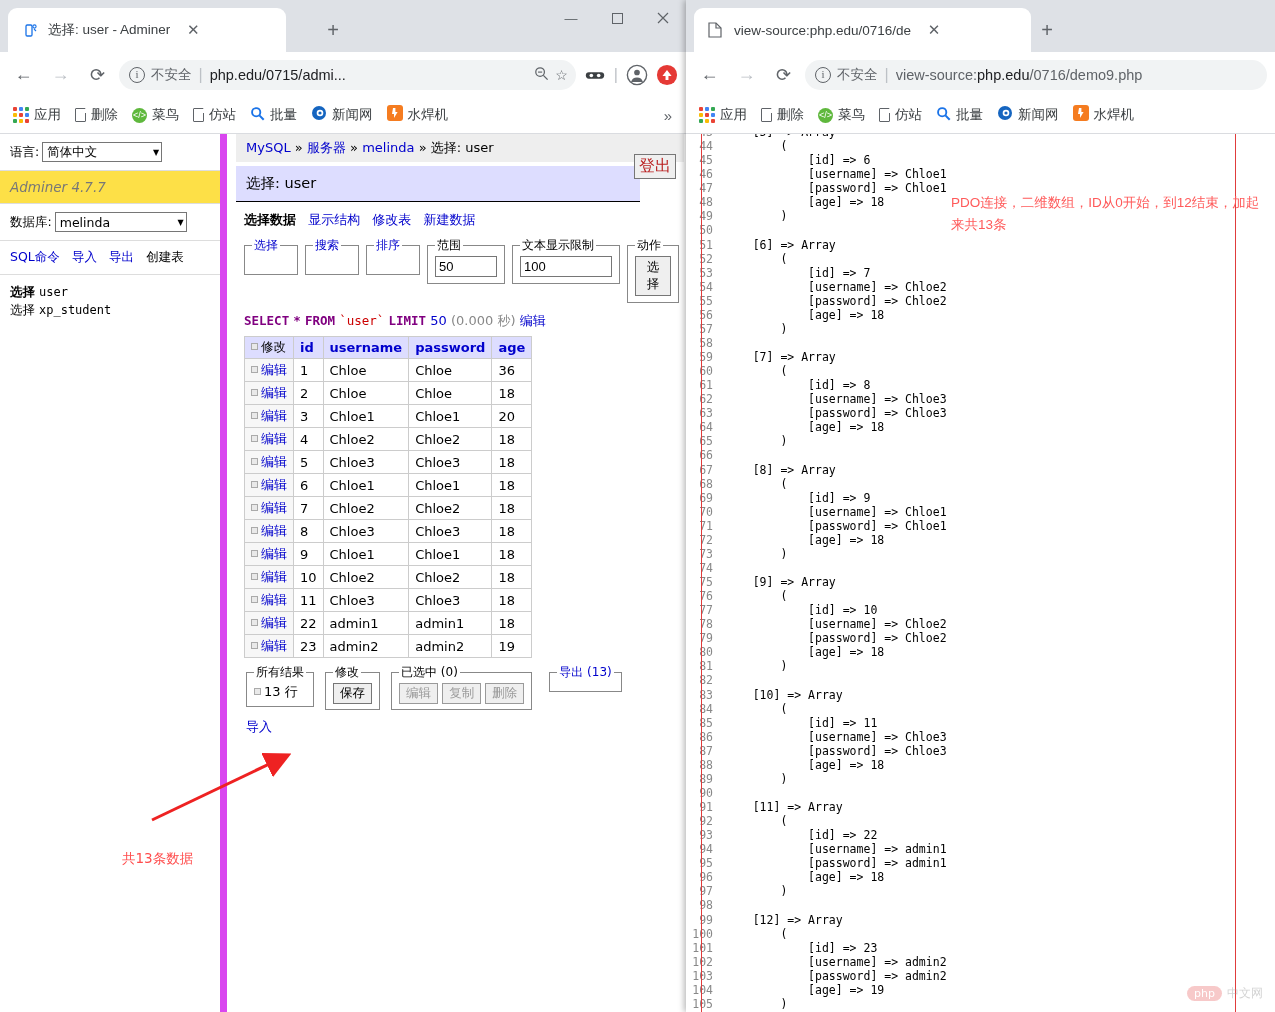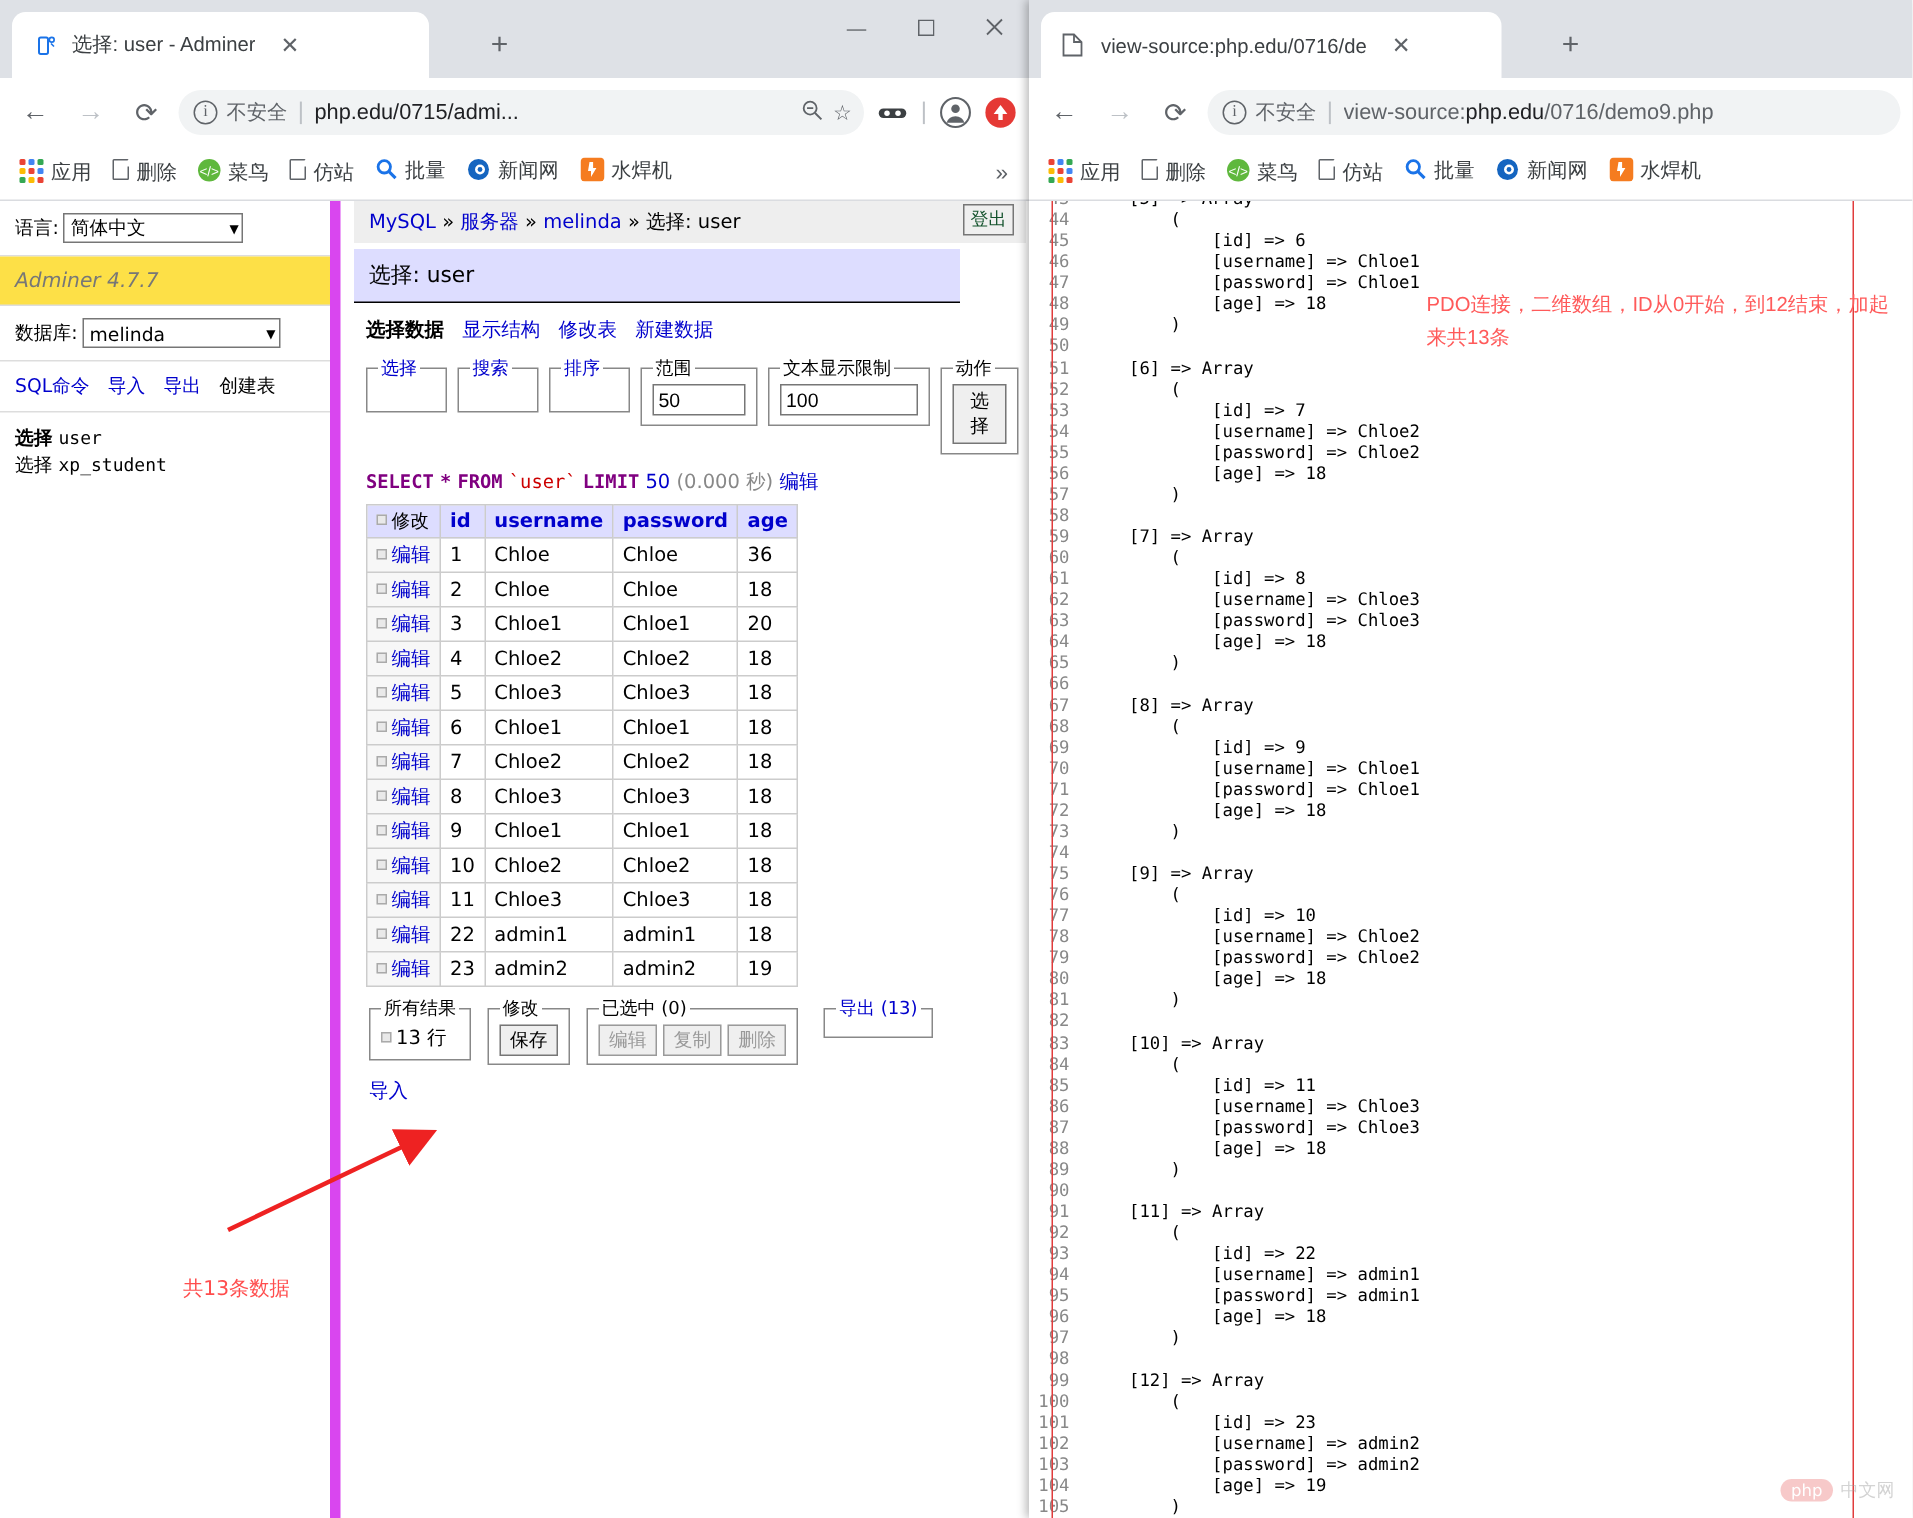--- a/index.html
+++ b/index.html
@@ -93,21 +93,21 @@
   .omnibox .tail-ico { flex: 0 0 auto; margin-left: 6px; color: #5f6368; font-size: 14px; }
   .bar-right-icons { display: flex; align-items: center; }
   .bar-right-icons > div { margin-left: 8px; display:flex; align-items:center; justify-content:center; }
 
   .bookmarks {
     height: 37px; background: #ffffff;
     display: flex; align-items: center;
     padding: 0 6px; border-bottom: 1px solid #dadce0;
     overflow: hidden;
   }
-  .bmk { display: flex; padding: 0 7px; white-space: nowrap; }
+  .bmk { display: flex; align-items: center; padding: 0 7px; white-space: nowrap; }
   .bmk .bl { font-size: 13.5px; color: #3c4043; margin-left: 5px; }
   .appsgrid { display: grid; grid-template-columns: repeat(3, 4px); grid-template-rows: repeat(3, 4px); gap: 2px; }
   .appsgrid i { display:block; width:4px; height:4px; border-radius:1px; }
   .docico {
     width: 11px; height: 14px; border: 1.4px solid #5f6368; border-radius: 1px;
     position: relative;
   }
   .docico:after {
     content:""; position:absolute; right:-1.4px; top:-1.4px;
     border-width: 0 0 5px 5px; border-style: solid;
@@ -149,23 +149,23 @@
   .adm-tables .sel { font-weight: bold; color: #000; }
   .adm-tables .tname { color: #000; font-family: "DejaVu Sans Mono", monospace; font-size: 12px;}
 
   .adm-main { position: absolute; left: 236px; top: 0; right: 0; top: 0; }
   .breadcrumb {
     background: #eee; padding: 5px 10px; font-size: 13px; color: #000;
     width: 448px;
   }
   .breadcrumb a { color: #0000cc; text-decoration: none; }
   .logout-btn {
-    position: absolute; right: 10px; top: 2px;
+    position: absolute; right: 10px; top: 20px;
     border: 1px solid #767676; background: #efefef;
-    font-size: 12px; padding: 1px 4px; color: #14532d;
+    font-size: 16px; padding: 1px 4px; color: #b91c1c;
   }
   .h2title {
     background: #ddddff; padding: 8px 10px; font-size: 14.5px; color: #000;
     width: 404px; margin-top: 4px; border-bottom: 1px solid #000;
   }
   .tabrow { padding: 9px 0 4px 8px; font-size: 13px; }
   .tabrow a { color: #0000cc; text-decoration: none; margin-right: 8px; margin-top: 16px; }
   .tabrow a.active { color: #000; font-weight: bold; text-decoration:none; }
   .fieldsets { display: flex; align-items: flex-start; padding: 4px 0 0 8px; }
   fieldset.fs {
@@ -620,21 +620,21 @@
       </defs>
       <line x1="12" y1="72" x2="146" y2="8" stroke="#ee2222" stroke-width="3" marker-end="url(#ah)"></line>
     </svg>
     <div class="annot1">共13条数据</div>
   </div>
 </div>
 
 <div id="win2">
 
   <div class="chrome-topbar">
-    <div class="tab" style="width:307px;align-items:center;">
+    <div class="tab" style="width:337px;align-items:center;">
       <span class="favicon">
         <svg width="14" height="16" viewBox="0 0 14 16">
           <path d="M1 1 h7 l5 5 v9 h-12 z" fill="none" stroke="#5f6368" stroke-width="1.2"></path>
           <path d="M8 1 v5 h5" fill="none" stroke="#5f6368" stroke-width="1.2"></path>
         </svg>
       </span>
       <span class="tab-title" style="max-width:222px">view-source:php.edu/0716/de</span>
       <span class="tab-close">✕</span>
     </div>
     <div class="newtab" style="left:348px;">+</div>

